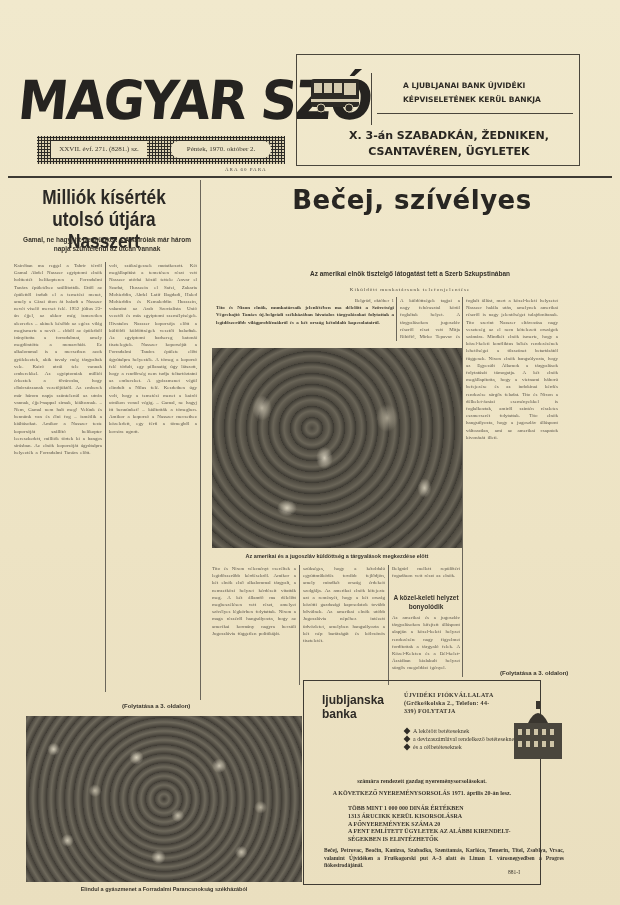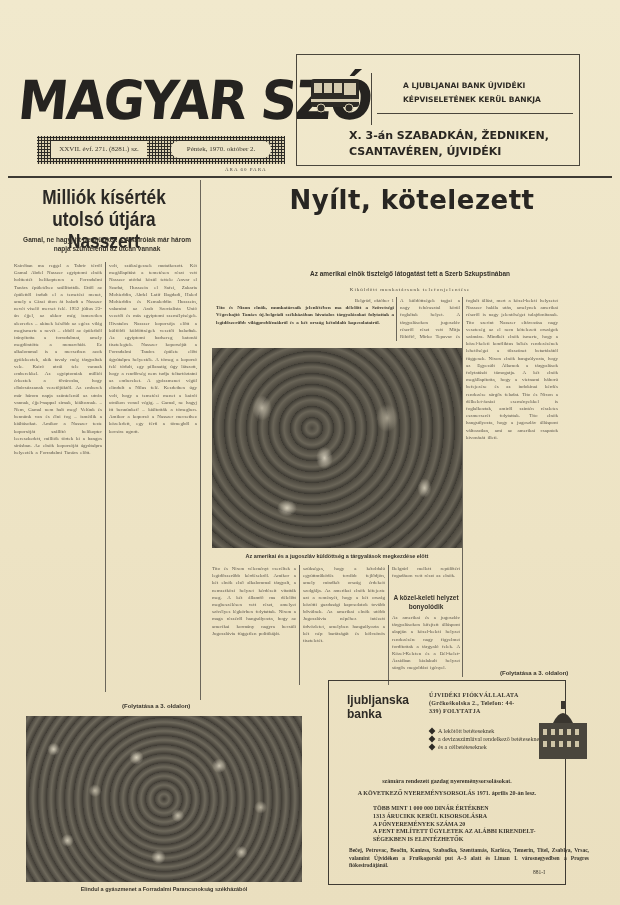--- a/index.html
+++ b/index.html
@@ -34,21 +34,21 @@
   .dotbar .issue { left:14px; width:96px; }
   .dotbar .date { left:134px; width:100px;border-radius:8px; }
   .price { left:225px; top:167px; font-size:5px; letter-spacing:1px; color:#444; }
 
   
   .ad-top { left:296px; top:54px; width:284px; height:112px; border:1px solid #4a463c; }
   .ad-top .bus { position:absolute; left:12px; top:20px; width:52px; height:40px; }
   .ad-top .vline { position:absolute; left:74px; top:18px; width:1px; height:52px; background:#4a463c; }
   .ad-top .line1 { position:absolute; left:106px; top:24px; font-family:"DejaVu Sans", sans-serif; font-weight:bold; font-size:7.5px; line-height:14px; color:#2e2b25; }
   .ad-top .hline { position:absolute; left:80px; top:58px; width:196px; height:1px; background:#4a463c; }
-  .ad-top .line2 { position:absolute; left:52px; top:73px; font-family:"DejaVu Sans", sans-serif; font-weight:bold; font-size:11px; line-height:16px; color:#2a2722; }
+  .ad-top .line2 { position:absolute; left:52px; top:73px; font-family:"DejaVu Sans", sans-serif; font-weight:bold; font-size:11px; line-height:16px; color:#2a2722;text-align:center; }
 
   .rule { background:#3d3a33; }
 
   
   .h-left {
     left:14px; top:186px; width:180px; text-align:center;
     font-family:"Liberation Sans", sans-serif; font-weight:bold;
     font-size:21px; line-height:22px; color:#2b2925;
     transform: scaleX(0.82); transform-origin:center top;
   }
@@ -105,21 +105,21 @@
       radial-gradient(circle 9px at 48% 85%, #d0c9b6 0%, transparent 80%),
       radial-gradient(circle 8px at 78% 82%, #c4bdaa 0%, transparent 80%),
       repeating-radial-gradient(circle at 50% 50%, #3f3b34 0px, #6e695c 5px, #4a463e 9px),
       #5a564e;
   }
   .caption { font-family:"Liberation Sans", sans-serif; font-weight:bold; font-size:5.5px; text-align:center; color:#38342c; }
   .cont { font-family:"Liberation Sans", sans-serif; font-weight:bold; font-size:6px; color:#38342c; }
   .subhead { font-family:"Liberation Sans", sans-serif; font-weight:bold; font-size:6.5px; text-align:center; line-height:9px; color:#38342c; }
 
   
-  .ad-bot { left:328px; top:680px; width:238px; height:205px; border:1px solid #3f3b33; }
+  .ad-bot { left:303px; top:680px; width:238px; height:205px; border:1px solid #3f3b33; }
   .ad-bot .brand { position:absolute; left:18px; top:12px; font-family:"Liberation Sans", sans-serif; font-weight:bold; font-size:12px; line-height:14px; color:#2e2b26; }
   .ad-bot .branch { position:absolute; left:100px; top:10px; width:92px; font-size:6px; line-height:8px; font-weight:bold; color:#3a362e; letter-spacing:0.3px; }
   .ad-bot .bul { position:absolute; left:100px; top:46px; font-size:6px; line-height:8px; color:#3a362e; }
   .ad-bot .bul li { list-style:none; position:relative; padding-left:9px; }
   .ad-bot .bul li .dot { position:absolute; left:0; top:1px; width:6px; height:6px; background:#2e2b26; transform:rotate(45deg) scale(0.8); }
   .ad-bot .bldg { position:absolute; left:206px; top:18px; width:56px; height:60px; }
   .ad-bot .l1 { position:absolute; left:0; width:100%; text-align:center; top:97px; font-size:6px; font-weight:bold; color:#3a362e; }
   .ad-bot .l2 { position:absolute; left:0; width:100%; text-align:center; top:109px; font-size:6px; font-weight:bold; color:#3a362e; }
   .ad-bot .prize { position:absolute; left:44px; top:124px; font-size:6px; line-height:7.8px; font-weight:bold; color:#3a362e; }
   .ad-bot .places { position:absolute; left:20px; top:166px; width:240px; font-size:5.5px; line-height:7.5px; font-weight:bold; color:#3a362e; text-align:justify; }
@@ -149,39 +149,39 @@
       <circle cx="40" cy="33" r="4" fill="#2e2b26" stroke="#d6ccb0"></circle>
     </svg>
     <div class="vline"></div>
     <div class="line1">
       <div>A LJUBLJANAI BANK ÚJVIDÉKI</div>
       <div>KÉPVISELETÉNEK KERÜL BANKJA</div>
     </div>
     <div class="hline"></div>
     <div class="line2">
       <div>X. 3-án SZABADKÁN, ŽEDNIKEN,</div>
-      <div>CSANTAVÉREN, ÚJVIDÉKI</div>
+      <div>CSANTAVÉREN, ÜGYLETEK</div>
     </div>
   </div>
 
   <div class="abs rule" style="left:8px;top:176px;width:604px;height:1.5px;"></div>
   <div class="abs col-sep" style="left:200px;top:180px;height:520px;"></div>
 
   <div class="abs h-left">
     <div>Milliók kísérték</div>
     <div>utolsó útjára Nasszert</div>
   </div>
   <div class="abs h-left-sub">Gamal, ne hagyj itt bennünket! – A kairóiak már három napja szüntelenül az utcán vannak</div>
   <div class="abs txt" style="left:14px;top:262px;width:88px;height:448px;">Kairóban ma reggel a Tahrir térről Gamal Abdel Nasszer egyiptomi elnök holttestét helikopteren a Forradalmi Tanács épületéhez szállították. Ettől az épülettől indult el a temetési menet, amely a Gizai úton át haladt a Nasszer nevét viselő mecset felé. 1952 július 23-án éjjel, az akkor még ismeretlen alezredes – akinek később az egész világ megismerte a nevét – ebből az épületből irányította a forradalmat, amely megdöntötte a monarchiát. Ez alkalommal is a mecsetben azok gyülekeztek, akik tavaly még tárgyaltak vele. Kairó utcái tele vannak emberekkel. Az egyiptomiak milliói érkeztek a fővárosba, hogy elbúcsúzzanak vezetőjüktől. Az emberek már három napja szüntelenül az utcán vannak, éjjel-nappal sírnak, kiáltoznak. – Nem, Gamal nem halt meg! Velünk és bennünk van és élni fog – ismétlik a kiáltásokat. Amikor a Nasszer teste koporsóját szállító helikopter leereszkedett, milliók törtek ki a hangos sírásban. Az elnök koporsóját ágyútalpra helyezték a Forradalmi Tanács előtt.</div>
   <div class="abs col-sep" style="left:105px;top:262px;height:430px;"></div>
   <div class="abs txt" style="left:109px;top:262px;width:88px;height:432px;">volt, szükségesnek mutatkozott. Két megállapítást a temetésen részt vett Nasszer utódai közül tettek: Anvar el Szadat, Husszein el Safei, Zakaria Mohieddin, Abdel Latif Bagdadi, Haled Mohieddin és Kemaleddin Husszein, valamint az Arab Szocialista Unió vezetői és más egyiptomi személyiségek. Hivatalos Nasszer koporsója előtt a külföldi küldöttségek vezetői haladtak. Az egyiptomi hadsereg katonái tisztelegtek. Nasszer koporsóját a Forradalmi Tanács épülete előtt ágyútalpra helyezték. A tömeg a koporsó felé tódult, egy pillanatig úgy látszott, hogy a rendőrség nem tudja feltartóztatni az embereket. A gyászmenet végül elindult a Nílus felé. Kezdetben úgy volt, hogy a temetési menet a kairói utcákon vonul végig. – Gamal, ne hagyj itt bennünket! – kiáltották a tömegben. Amikor a koporsó a Nasszer mecsethez közeledett, egy férfi a tömegből a kocsira ugrott.</div>
   <div class="abs cont" style="left:122px;top:703px;">(Folytatása a 3. oldalon)</div>
 
   <div class="abs h-main">
-    <div>Nyílt, kötelezett</div>
+    <div>Bečej, szívélyes</div>
   </div>
   <div class="abs h-main-sub2">Az amerikai elnök tisztelgő látogatást tett a Szerb Szkupstinában</div>
   <div class="abs byline">Kiküldött munkatársunk telefonjelentése</div>
 
   <div class="abs txt" style="left:216px;top:297px;width:178px;height:44px;">
     <div style="text-align:right;">Belgrád, október 1</div>
     <b>Tito és Nixon elnök, munkatársaik jelenlétében ma délelőtt a Szövetségi Végrehajtó Tanács új-belgrádi székházában hivatalos tárgyalásokat folytattak a legidőszerűbb világproblémákról és a két ország kétoldalú kapcsolatairól.</b>
   </div>
   <div class="abs col-sep" style="left:396px;top:297px;height:44px;"></div>
   <div class="abs txt" style="left:400px;top:297px;width:60px;height:44px;">A küldöttségek tagjai a nagy fehérasztal körül foglaltak helyet. A tárgyalásokon jugoszláv részről részt vett Mitja Ribičič, Mirko Tepavac és Marko Bulc, amerikai részről William Rogers és mások.</div>

